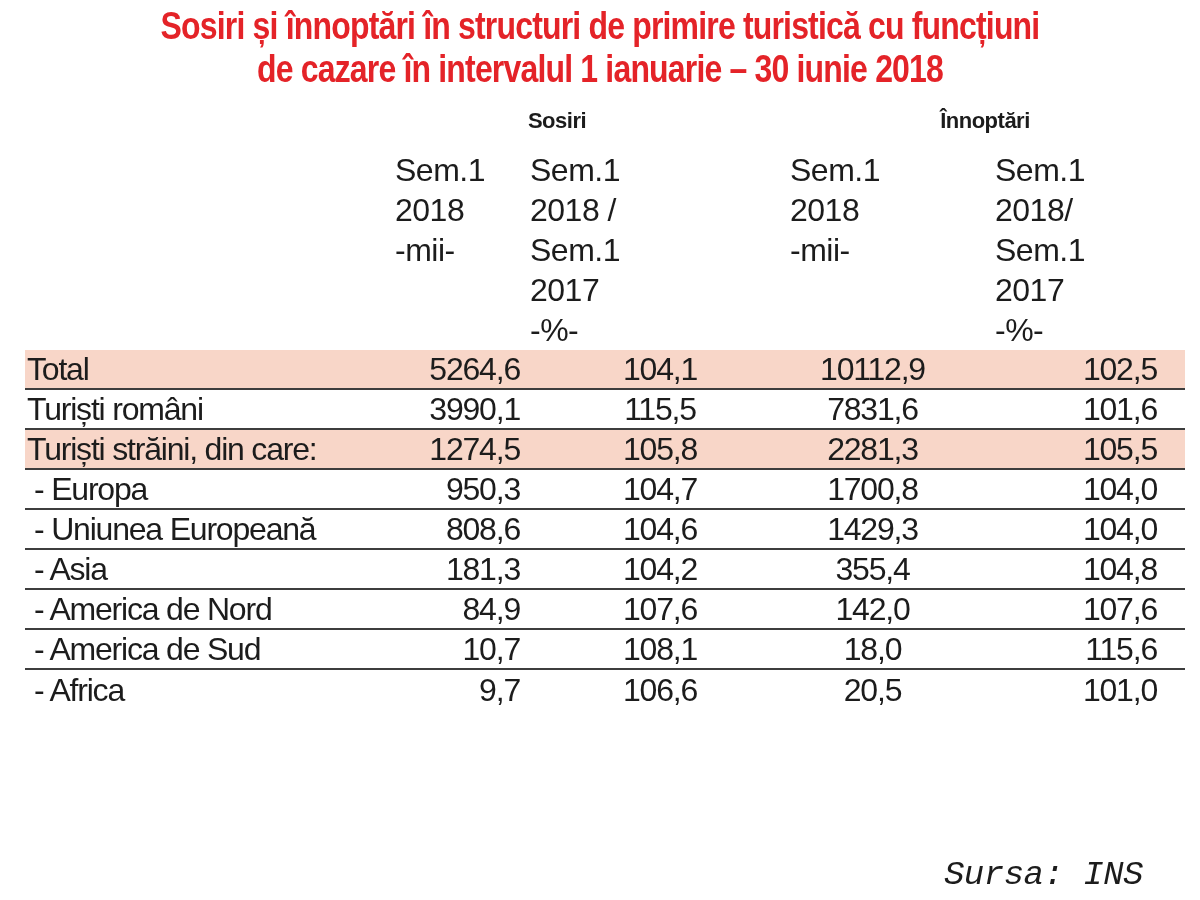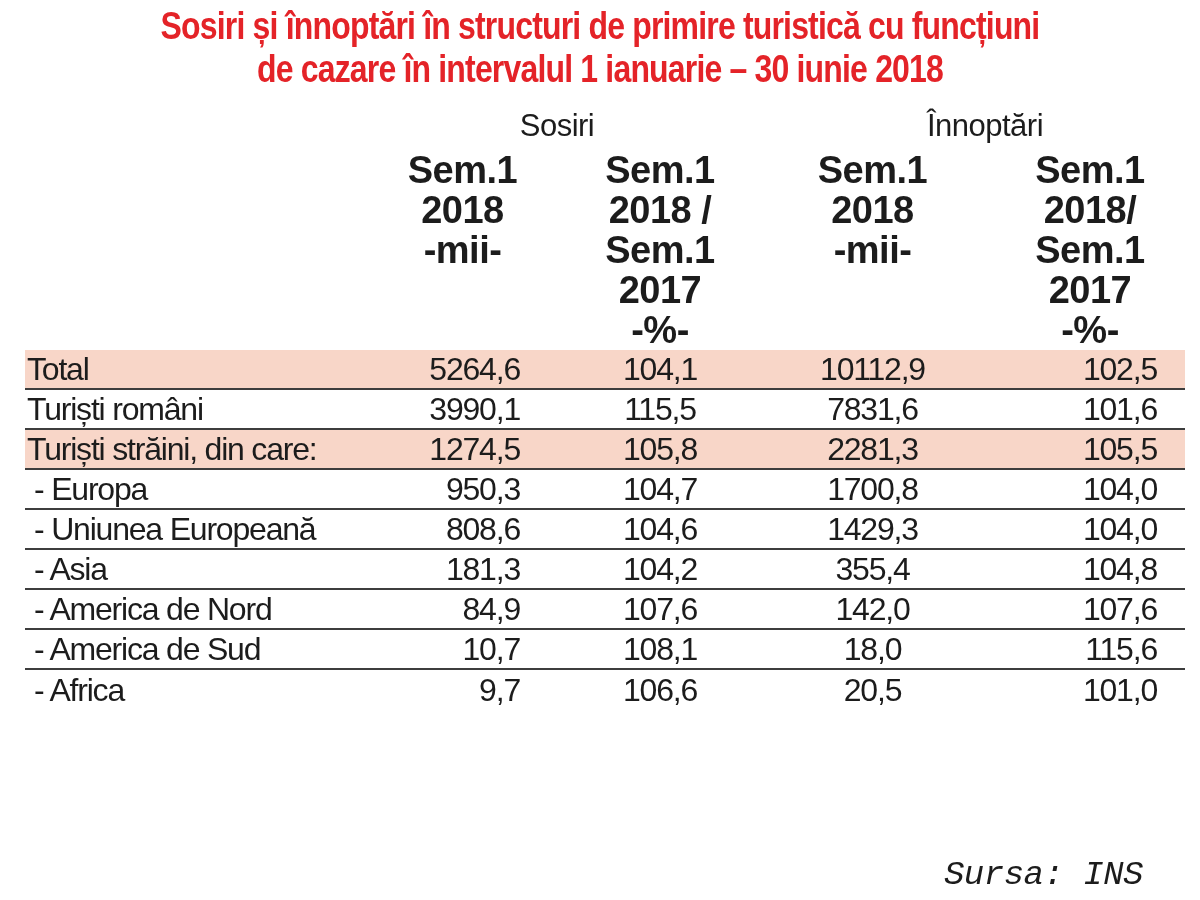--- a/index.html
+++ b/index.html
@@ -23,40 +23,40 @@
     transform: scaleX(0.82);
     transform-origin: 50% 0;
     white-space: nowrap;
   }
 
   
   #groups { position: absolute; top: 108px; left: 0; width: 1200px; height: 36px; }
   .group-label {
     position: absolute;
     transform: translateX(-50%);
-    font-weight: normal;
-    font-size: 31px;
+    font-weight: bold;
+    font-size: 22px;
     letter-spacing: -0.5px;
     white-space: nowrap;
   }
   #group-sosiri   { left: 557px; }
   #group-innoptari{ left: 985px; }
 
   
   #colheads {
     position: absolute;
     top: 150px; left: 25px; width: 1160px;
     display: flex;
   }
   .colhead {
-    font-weight: bold;
-    font-size: 38px;
+    font-weight: normal;
+    font-size: 32px;
     line-height: 40px;
     letter-spacing: -0.5px;
-    text-align: center;
+    text-align: left;
     white-space: nowrap;
   }
   .ch-label { width: 370px; }
   .ch1 { width: 135px; }
   .ch2 { width: 260px; }
   .ch3 { width: 165px; }
   .ch4 { width: 230px; padding-left: 40px; }
 
   
   #table-body { position: absolute; top: 350px; left: 25px; width: 1160px; }

